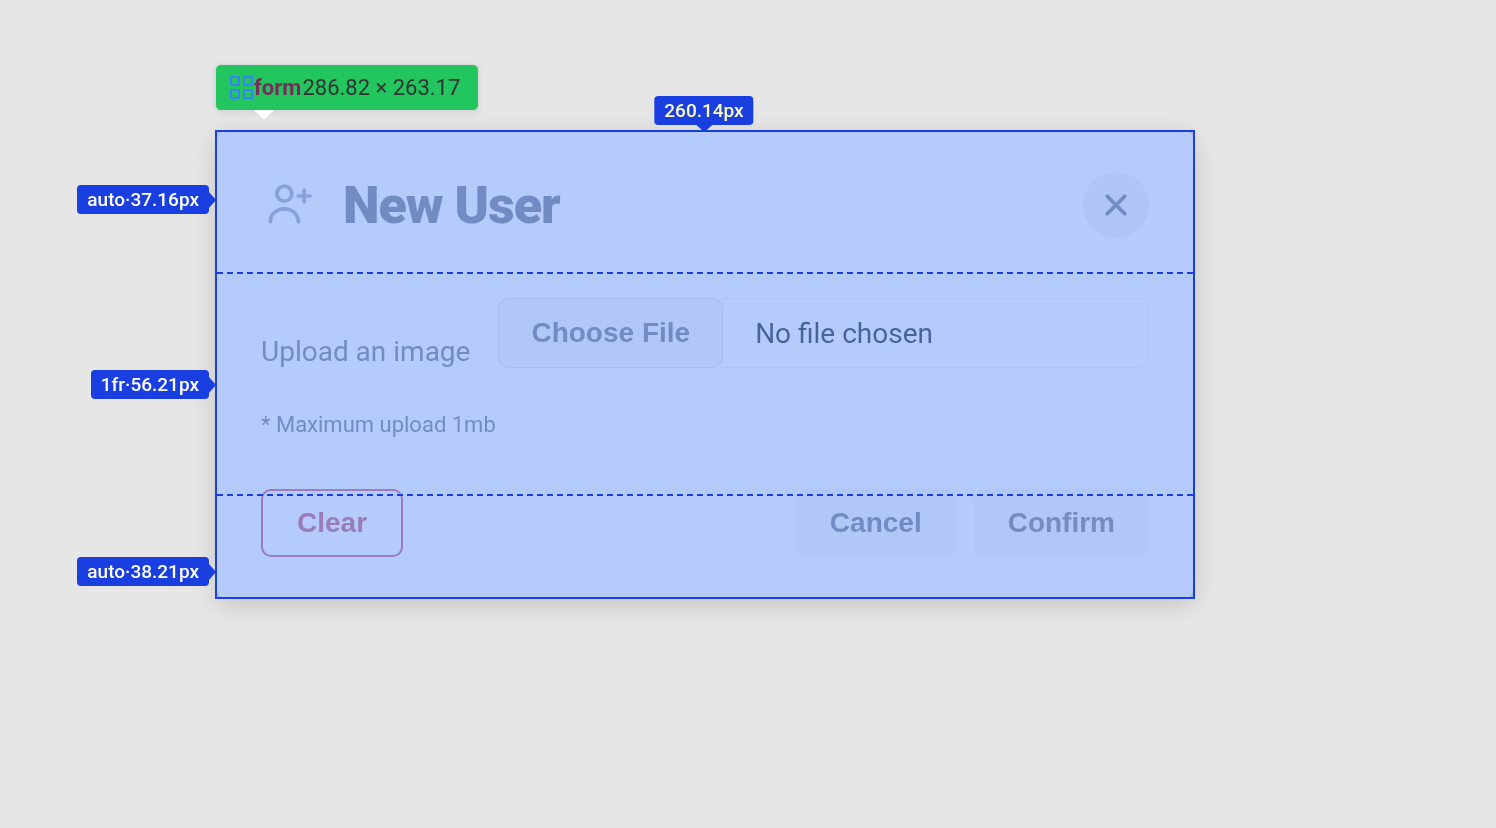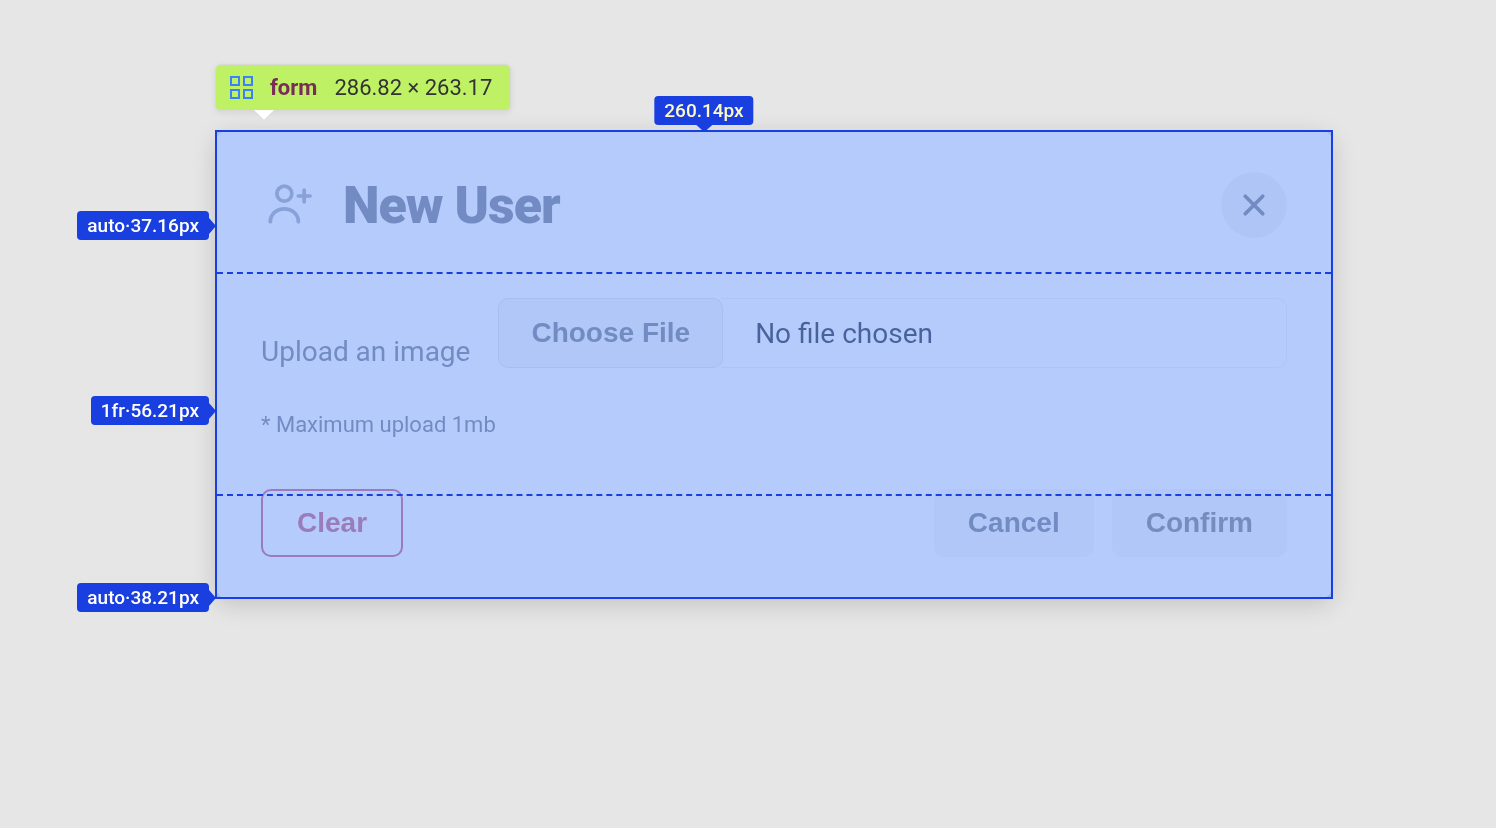--- a/index.html
+++ b/index.html
@@ -8,27 +8,27 @@
     background: #e6e6e6;
     font-family: -apple-system, BlinkMacSystemFont, "Segoe UI", Roboto, sans-serif;
     position: relative;
   }
 
   
   .tooltip {
     position: absolute;
     left: 215px;
     top: 64px;
-    background: #bef264;
+    background: #22c55e;
     border: 1px solid #d8d8d8;
     border-radius: 6px;
     padding: 10px 18px 10px 14px;
     display: flex;
     align-items: center;
-    gap: 17px;
+    gap: 1px;
     box-shadow: 0 2px 6px rgba(0,0,0,0.08);
     font-size: 22px;
     z-index: 20;
   }
   .tooltip-tail {
     position: absolute;
     left: 38px;
     bottom: -10px;
     width: 0; height: 0;
     border-left: 10px solid transparent;
@@ -76,38 +76,37 @@
   .row-badge {
     position: absolute;
     background: #1a3fe0;
     color: #fff;
     font-size: 19px;
     font-weight: 500;
     padding: 3px 10px;
     border-radius: 4px;
     white-space: nowrap;
     z-index: 20;
-    margin-top: 26px;
   }
   .row-badge::after {
     content: '';
     position: absolute;
     right: -7px;
     top: 50%; transform: translateY(-50%);
     border-top: 8px solid transparent;
     border-bottom: 8px solid transparent;
     border-left: 7px solid #1a3fe0;
   }
 
   
   .card-wrap {
     position: absolute;
     left: 215px;
     top: 130px;
-    width: 1118px;
+    width: 980px;
   }
   .card {
     background: #fff;
     border-radius: 14px;
     box-shadow: 0 6px 24px rgba(0,0,0,0.15);
     padding: 42px 46px;
     position: relative;
   }
   .overlay {
     position: absolute;

